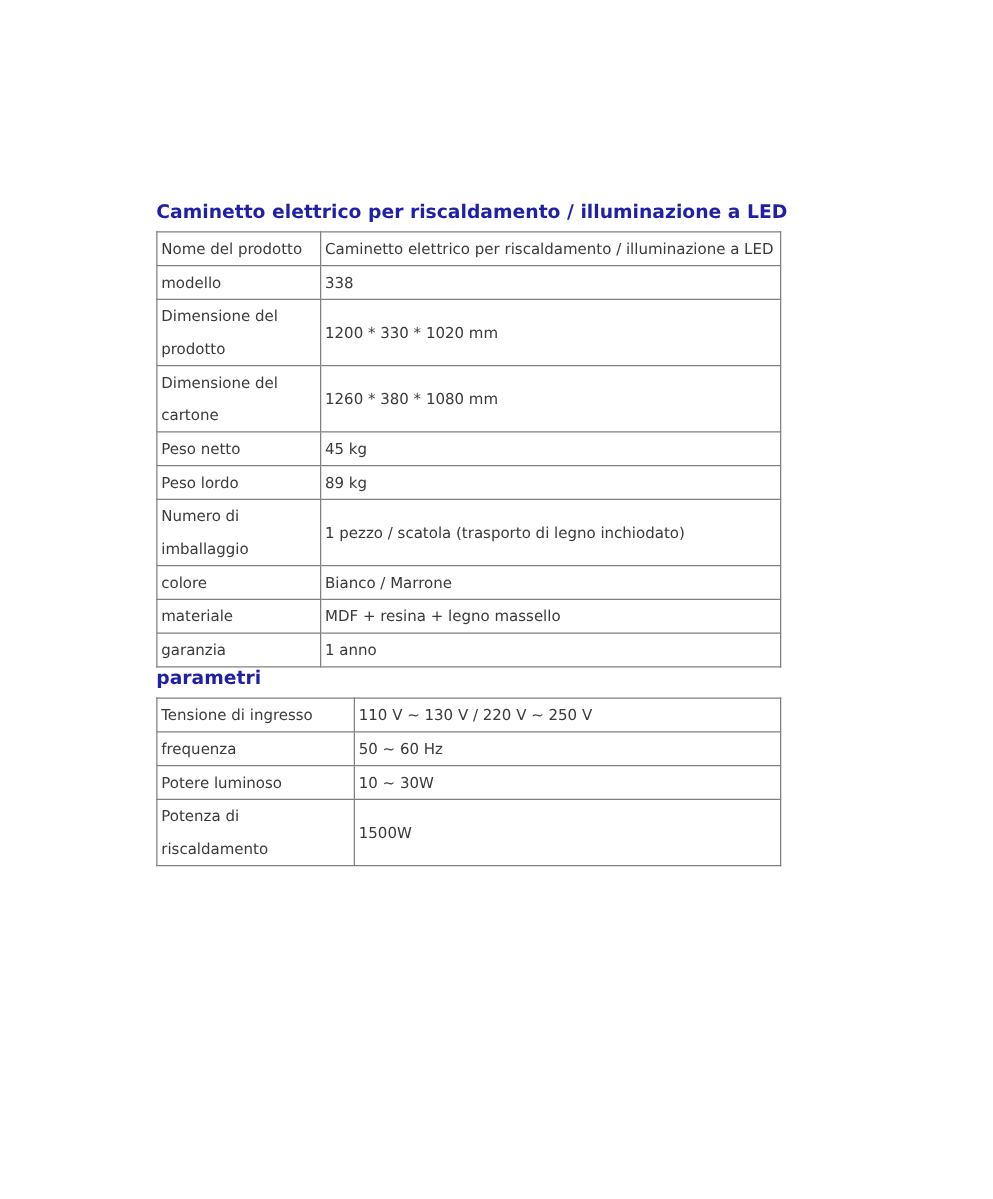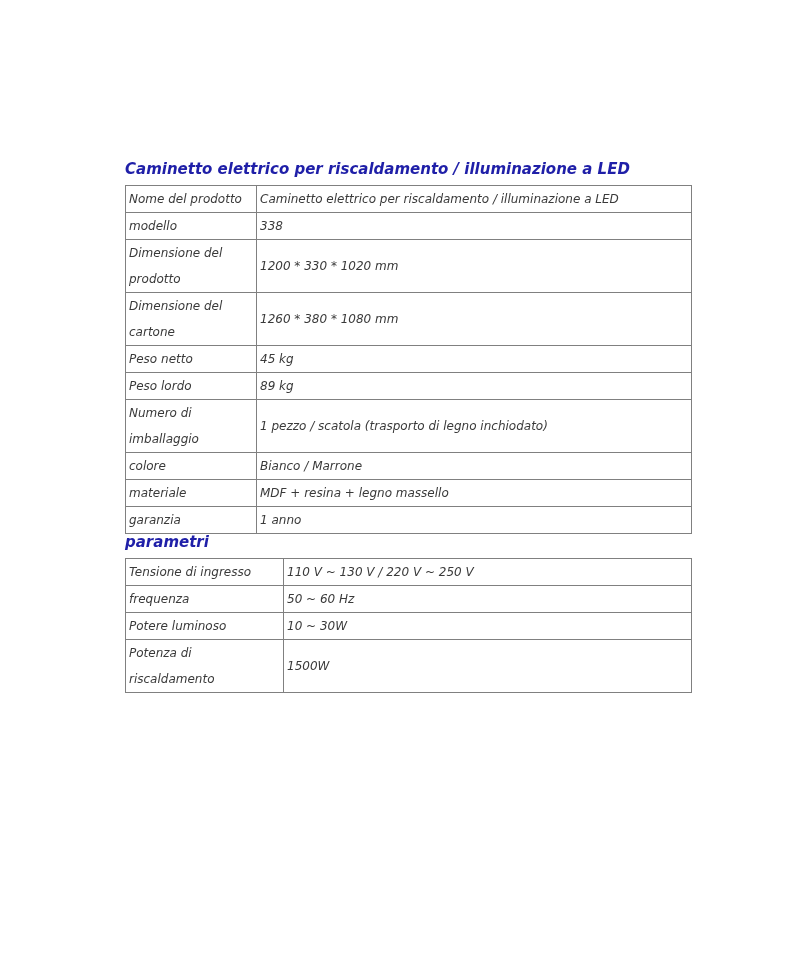--- a/index.html
+++ b/index.html
@@ -1,21 +1,21 @@
 <!DOCTYPE html>
 <html style="--bg: #ffffff; --accent: #1f1fa8; --text: #3a3a3a; --border: #808080;"><head>
 <meta charset="utf-8">
 <style>
   :root {
     --bg: #ffffff;
     --accent: #1f1fa8;
     --text: #3a3a3a;
     --border: #808080;
   }
-  * { box-sizing: border-box; font-style: italic; }
+  * { box-sizing: border-box; }
   html, body {
     margin: 0;
     padding: 0;
     background: var(--bg);
   }
   body {
     width: 794px;
     height: 959px;
     font-family: "DejaVu Sans", "Liberation Sans", sans-serif;
     color: var(--text);
@@ -28,21 +28,21 @@
     line-height: 16px;
     font-weight: bold;
     color: var(--accent);
     margin: 0 0 8px 0;
   }
   .section-title.second {
   }
   table.spec-table {
     border-collapse: collapse;
     table-layout: fixed;
-    width: 567px;
+    width: 500px;
     font-size: 12px;
   }
   table.spec-table td {
     border: 1px solid var(--border);
     line-height: 26px;
     padding: 0 4px 0 3px;
     vertical-align: middle;
     overflow: hidden;
   }
   td.label-cell {

